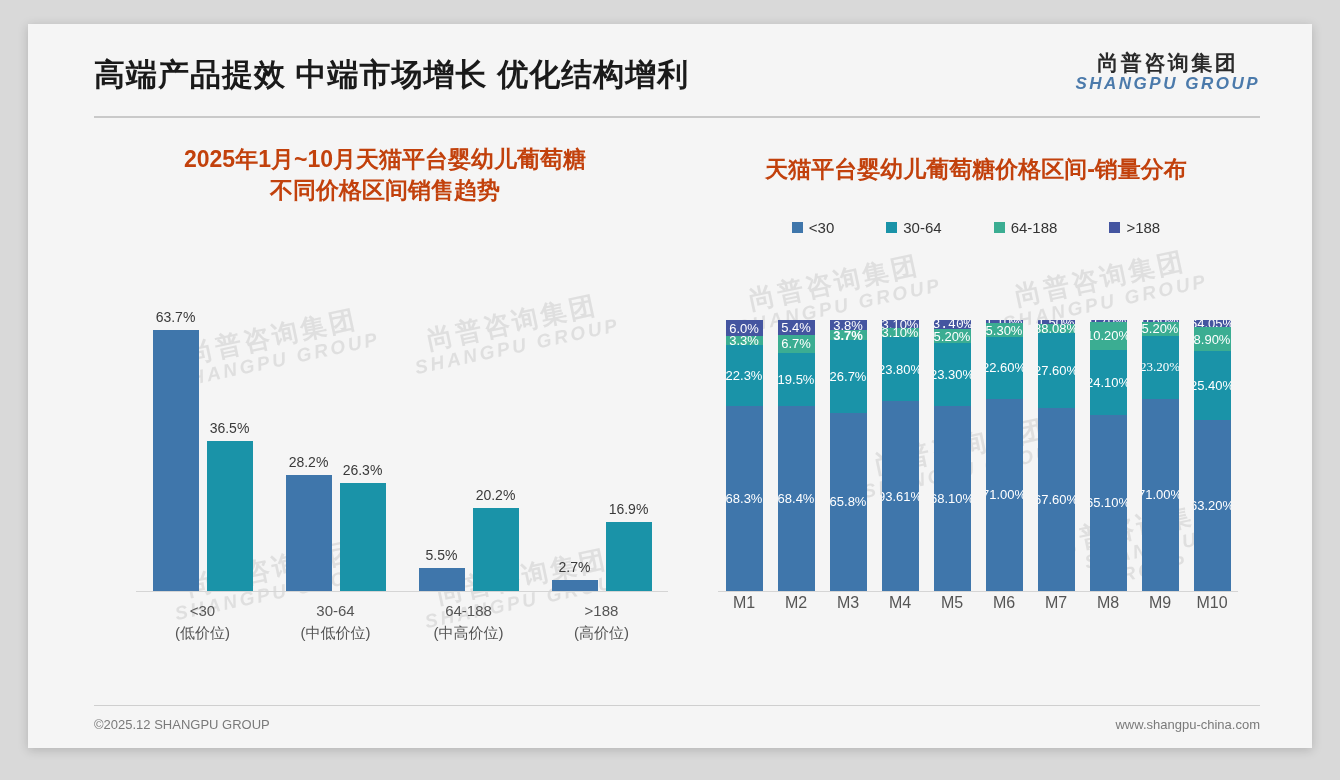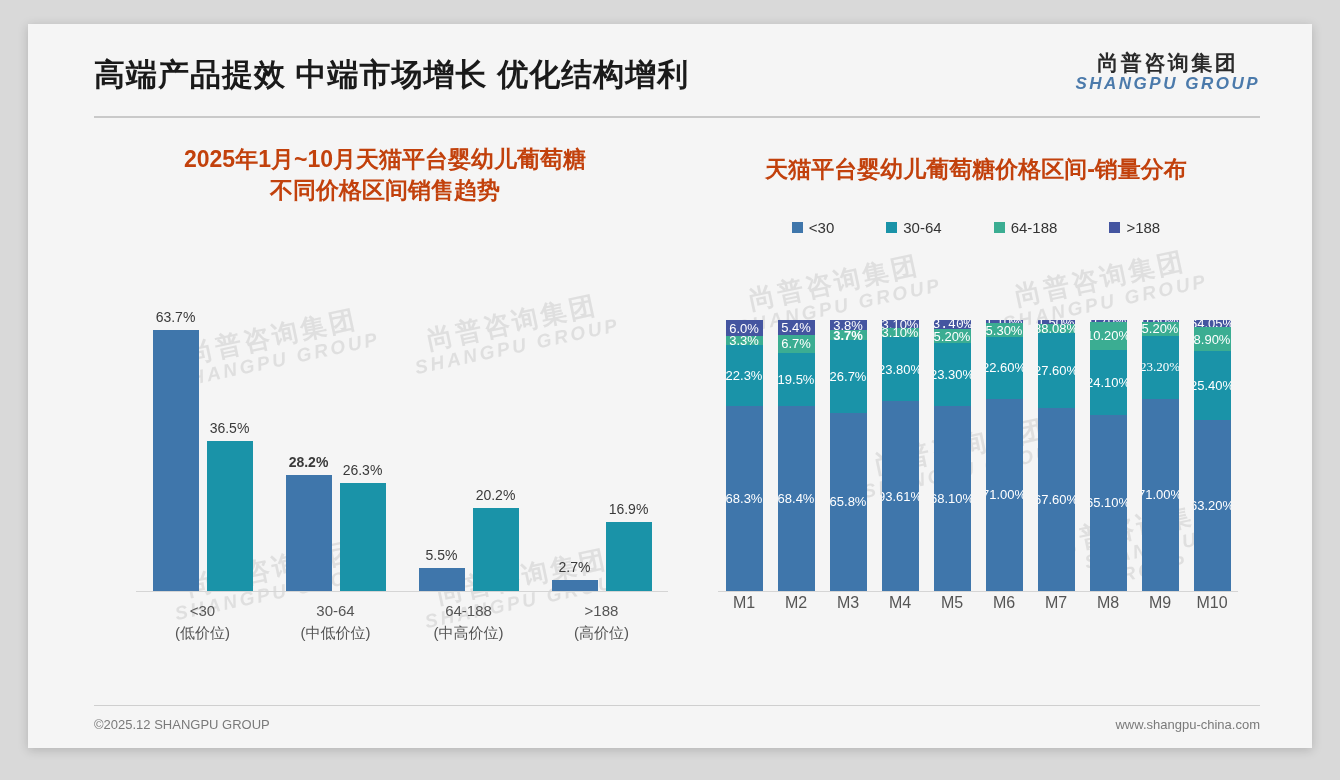--- a/index.html
+++ b/index.html
@@ -191,21 +191,21 @@
               <div class="bar-value" style="bottom: calc(91% + 5px);">63.7%</div>
             </div>
             <div class="bar-wrap">
               <div class="bar" style="height: 52.1429%; background: rgb(26, 147, 168);"></div>
               <div class="bar-value" style="bottom: calc(52.1429% + 5px);">36.5%</div>
             </div>
           </div>
           <div class="group">
             <div class="bar-wrap">
               <div class="bar" style="height: 40.2857%; background: rgb(63, 118, 171);"></div>
-              <div class="bar-value" style="bottom: calc(40.2857% + 5px); font-weight: bold;">28.2%</div>
+              <div class="bar-value" style="bottom: calc(40.2857% + 5px);">28.2%</div>
             </div>
             <div class="bar-wrap">
               <div class="bar" style="height: 37.5714%; background: rgb(26, 147, 168);"></div>
               <div class="bar-value" style="bottom: calc(37.5714% + 5px);">26.3%</div>
             </div>
           </div>
           <div class="group">
             <div class="bar-wrap">
               <div class="bar" style="height: 7.85714%; background: rgb(63, 118, 171);"></div>
               <div class="bar-value" style="bottom: calc(7.85714% + 5px);">5.5%</div>

